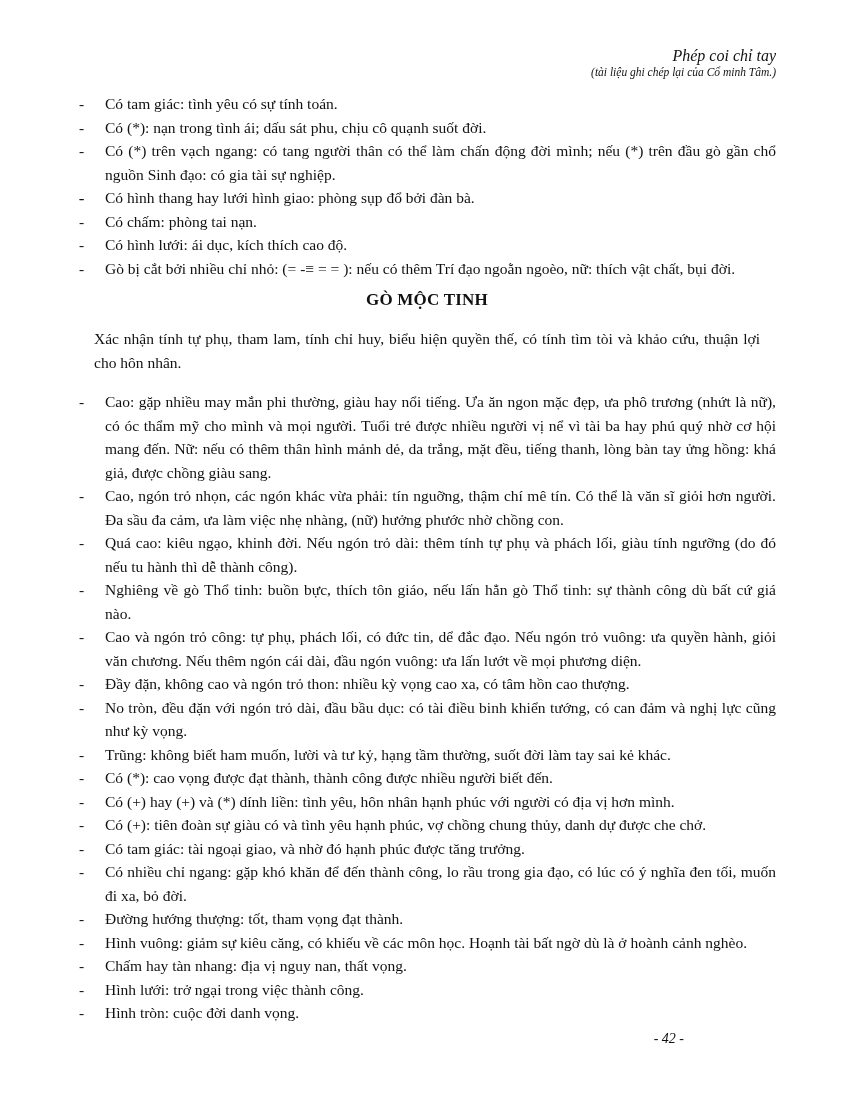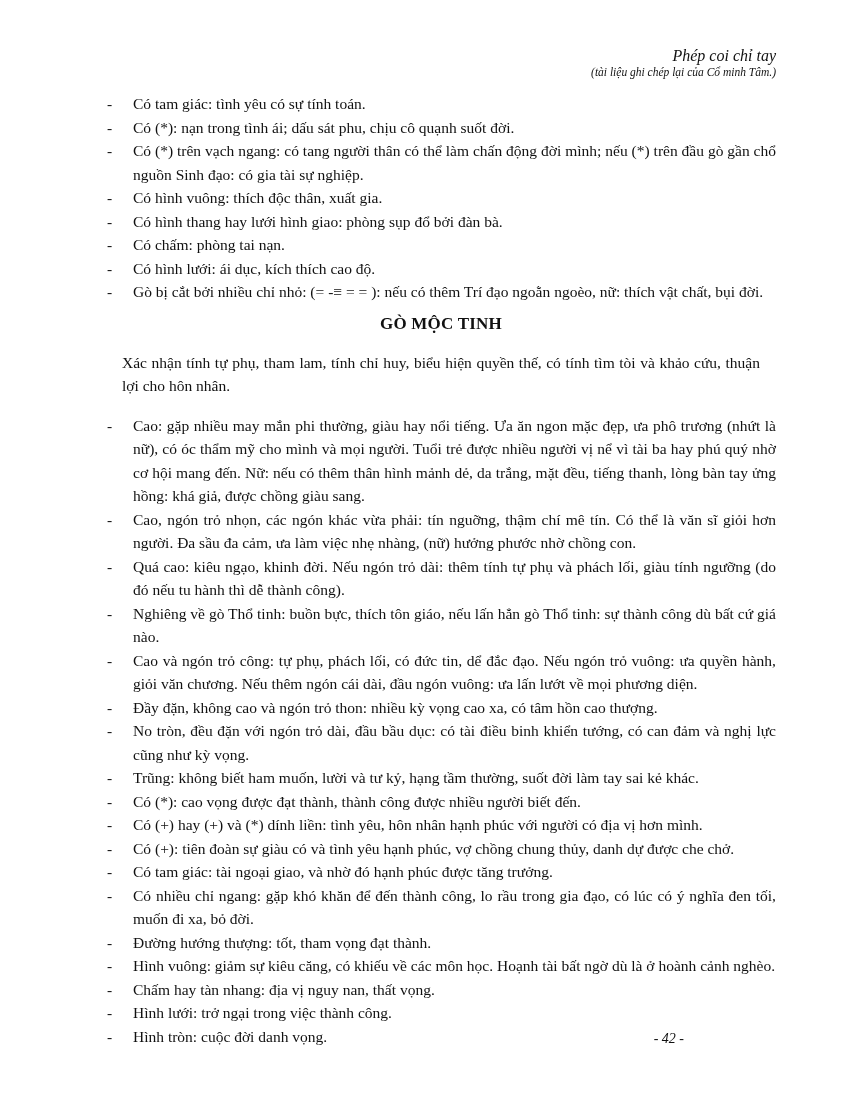--- a/index.html
+++ b/index.html
@@ -2,21 +2,21 @@
 <html><head>
 <meta charset="utf-8">
 <style>
   html,body{margin:0;padding:0;background:#e8e8e8;}
   .page{
     position:relative;
     width:850px;height:1100px;
     margin:0 auto;
     background:#ffffff;
     box-sizing:border-box;
-    padding:46px 74px 0 106px;
+    padding:46px 74px 0 78px;
     font-family:"Liberation Serif","DejaVu Serif",serif;
     color:#111;
     overflow:hidden;
   }
   .header{text-align:right;margin-bottom:12px;}
   .header-title{
     font-style:italic;
     font-size:16px;
     line-height:19px;
   }
@@ -70,21 +70,21 @@
 
   <div class="header">
     <div class="header-title">Phép coi chỉ tay</div>
     <div class="header-subtitle">(tài liệu ghi chép lại của Cổ minh Tâm.)</div>
   </div>
 
   <ul class="dash-list">
       <li class="dash-item"><span class="dash">-</span><span>Có tam giác: tình yêu có sự tính toán.</span></li>
       <li class="dash-item"><span class="dash">-</span><span>Có (*): nạn trong tình ái; dấu sát phu, chịu cô quạnh suốt đời.</span></li>
       <li class="dash-item"><span class="dash">-</span><span>Có (*) trên vạch ngang: có tang người thân có thể làm chấn động đời mình; nếu (*) trên đầu gò gần chổ nguồn Sinh đạo: có gia tài sự nghiệp.</span></li>
-      <li class="dash-item"><span class="dash">-</span><span>Có hình vuông: thích độc thân, xuất gia.</span></li>
+      <li class="dash-item"><span class="dash">-</span></li>
       <li class="dash-item"><span class="dash">-</span><span>Có hình thang hay lưới hình giao:  phòng sụp đổ bởi đàn bà.</span></li>
       <li class="dash-item"><span class="dash">-</span><span>Có chấm: phòng tai nạn.</span></li>
       <li class="dash-item"><span class="dash">-</span><span>Có hình lưới: ái dục, kích thích cao độ.</span></li>
       <li class="dash-item"><span class="dash">-</span><span>Gò bị cắt bởi nhiều chỉ nhỏ: (= -≡ = = ): nếu có thêm Trí đạo ngoằn ngoèo, nữ: thích vật chất, bụi đời.</span></li>
     </ul>
 
   <div class="section-heading">GÒ MỘC TINH</div>
 
   <p class="intro">Xác nhận tính tự phụ, tham lam, tính chỉ huy, biểu hiện quyền thế, có tính tìm tòi và khảo cứu, thuận lợi cho hôn nhân.</p>
 

